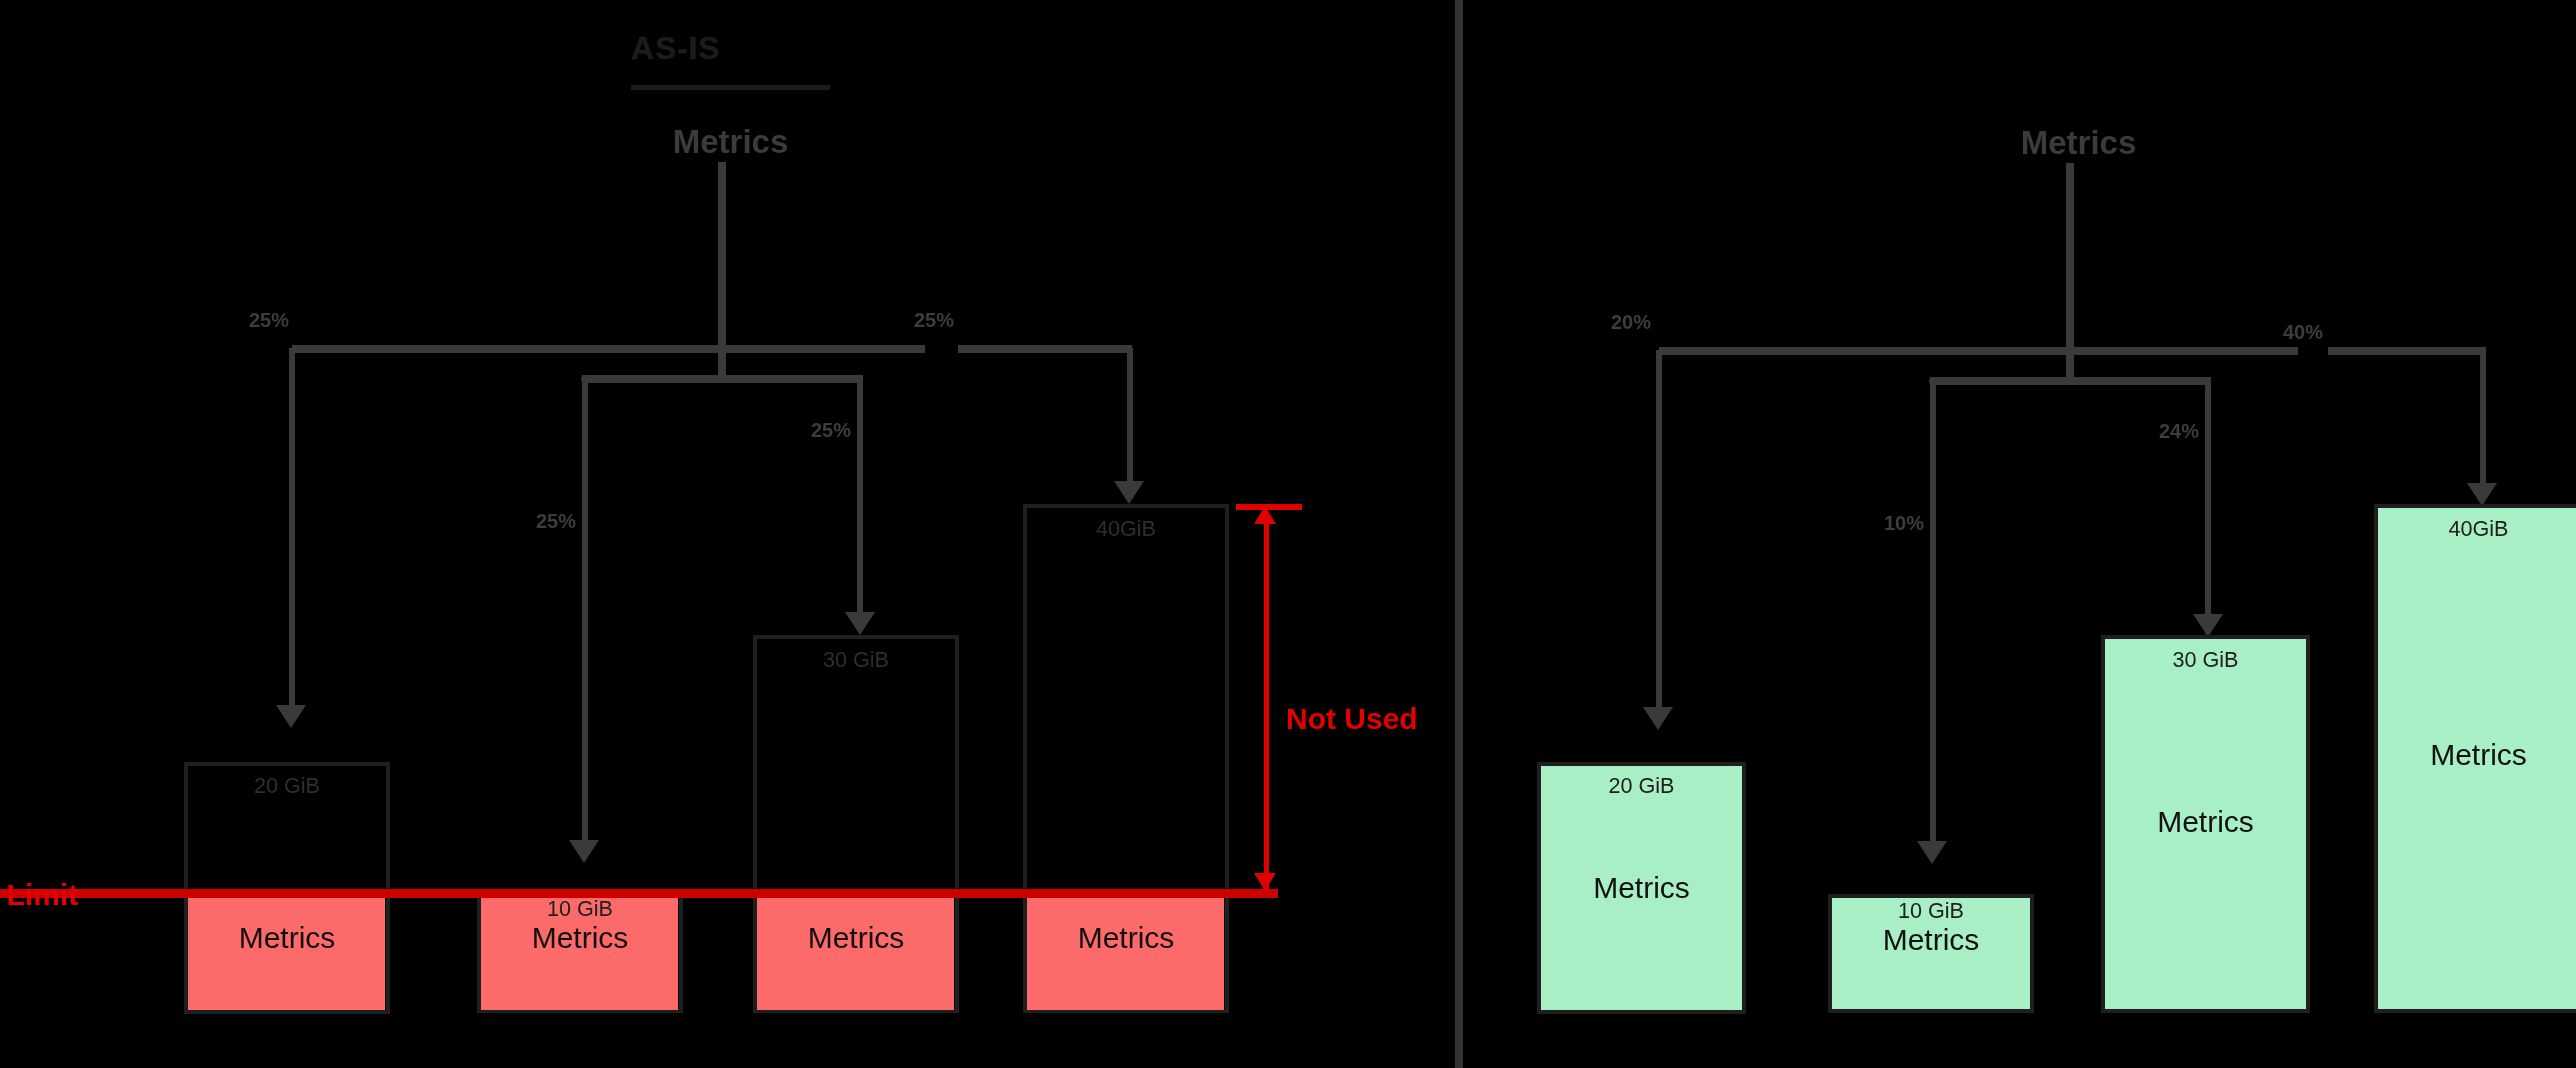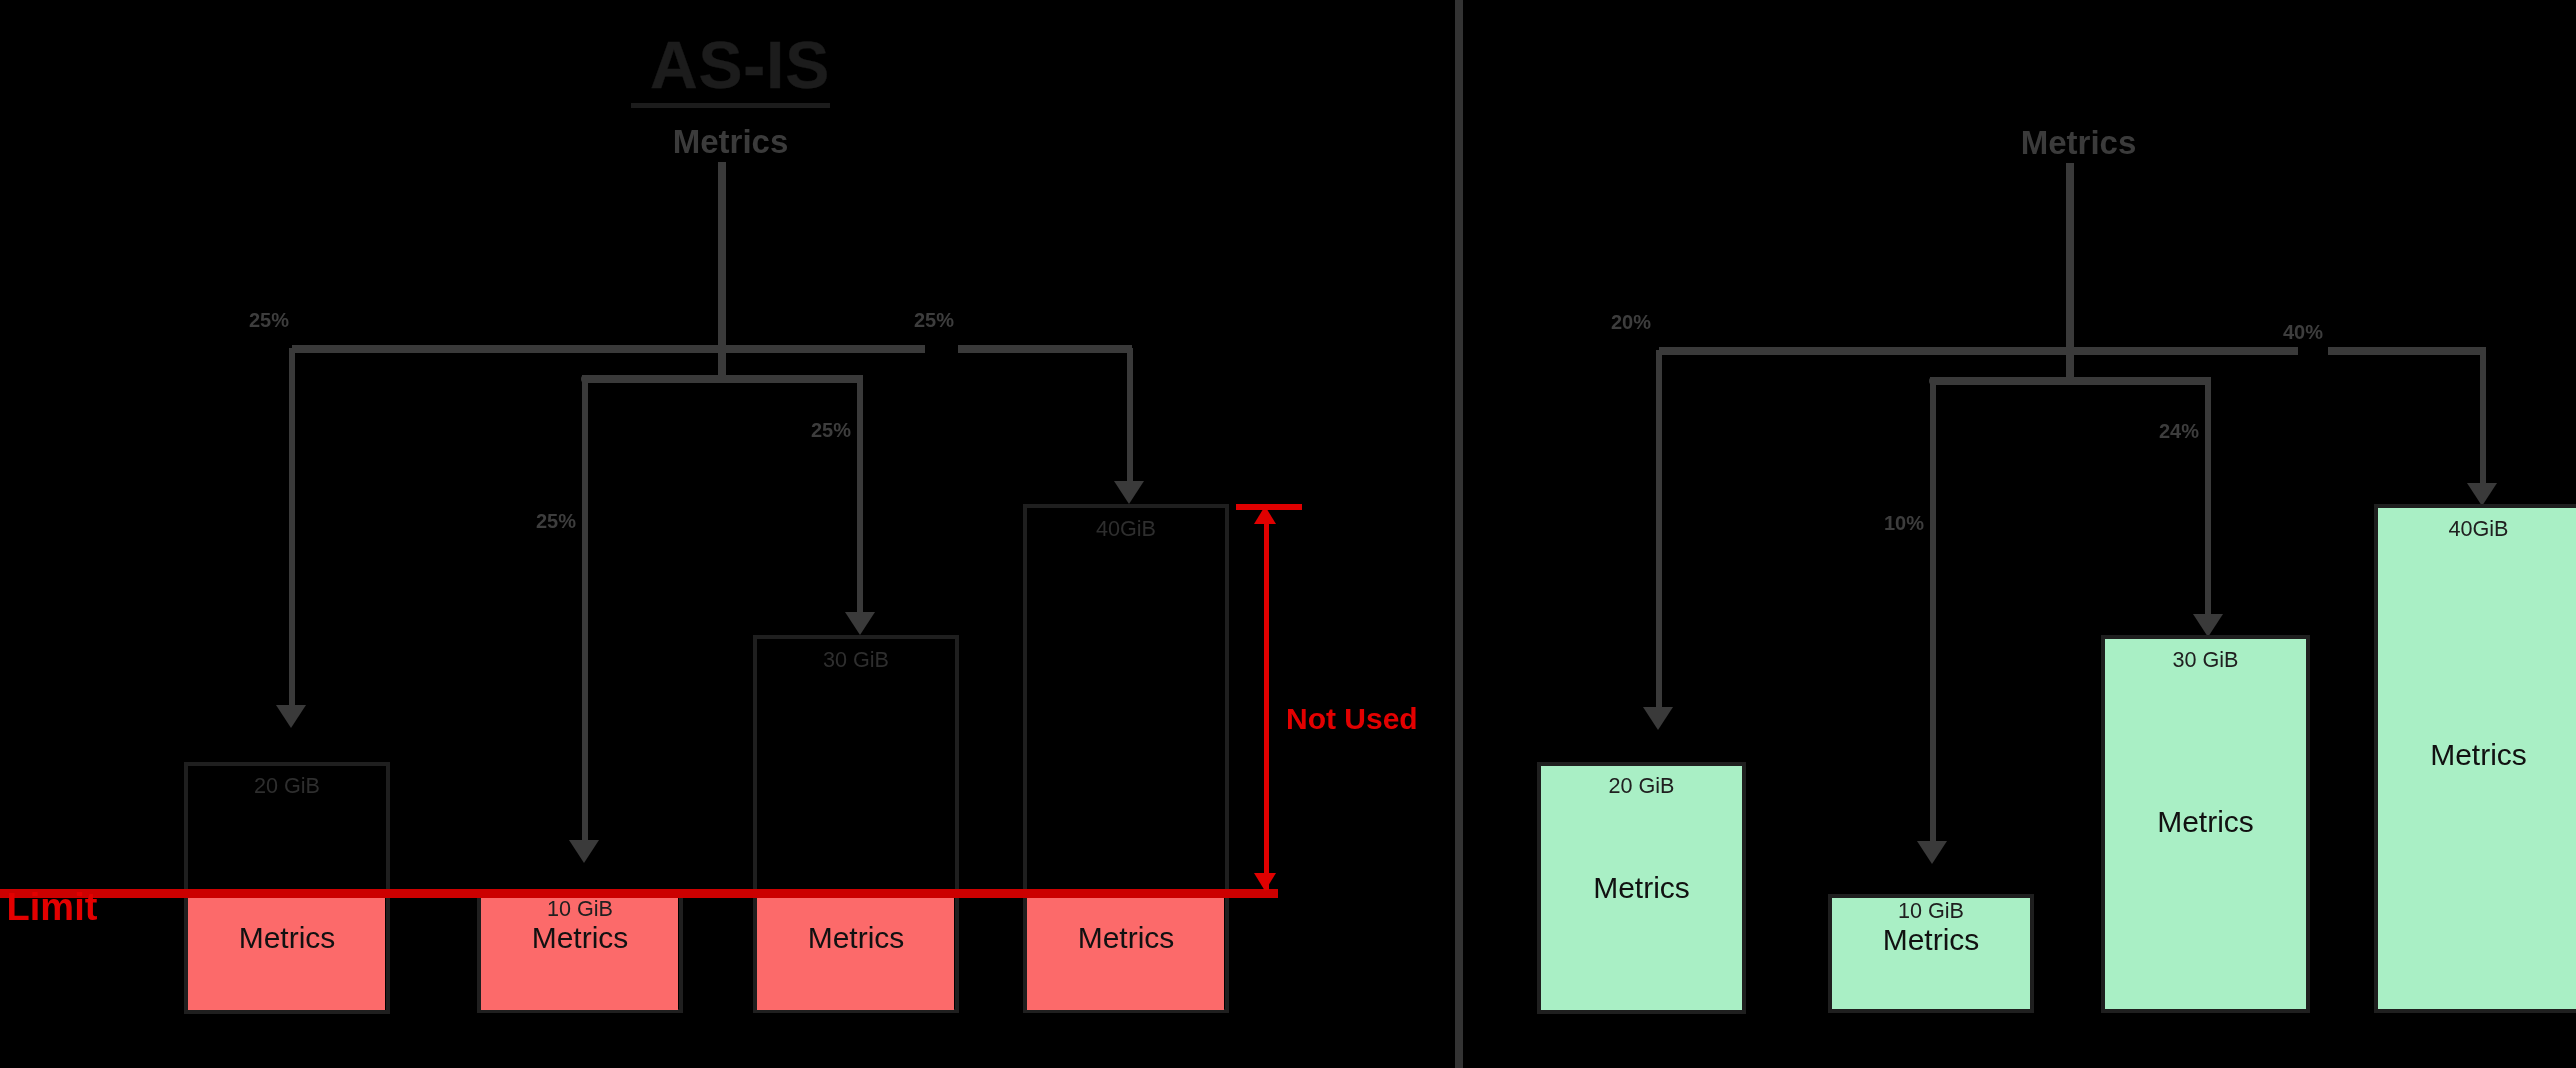--- a/index.html
+++ b/index.html
@@ -4,23 +4,23 @@
 <style>
   html,body{margin:0;padding:0;background:#000;}
   #stage{
     position:relative;width:2576px;height:1069px;background:#000;overflow:hidden;
     font-family:"Liberation Sans", sans-serif;
   }
   .panel-divider{
     position:absolute;left:1455px;top:0;width:7.5px;height:1069px;background:#333333;
   }
   .panel-title{
-    position:absolute;text-align:right;font-weight:bold;color:#1c1c1c;
-    font-size:66px;letter-spacing:0.8px;
-    border-bottom:5.8px solid #1c1c1c;padding-bottom:5px;line-height:1.0;
+    position:absolute;text-align:left;font-weight:bold;color:#1c1c1c;
+    font-size:32px;letter-spacing:0.8px;
+    border-bottom:5.8px solid #1c1c1c;padding-bottom:21px;line-height:1.0;
     -webkit-text-stroke:0.4px #1c1c1c;
   }
   .root-label{
     position:absolute;color:#3b3b3b;font-weight:bold;font-size:33px;
     text-align:center;white-space:nowrap;
   }
   .pct{
     position:absolute;color:#3d3d3d;font-weight:bold;font-size:20px;
     white-space:nowrap;
   }
@@ -50,21 +50,21 @@
   }
   .cap-label.dim{color:#2e2e2e;}
   .metrics-label{
     position:absolute;text-align:center;font-size:30px;color:#111;white-space:nowrap;
   }
   
   .limit-line{
     position:absolute;background:#CC0000;height:9px;
   }
   .limit-text{
-    position:absolute;color:#E30000;font-weight:bold;font-size:38px;white-space:nowrap;margin-top:8px;
+    position:absolute;color:#E30000;font-weight:bold;font-size:30px;white-space:nowrap;
   }
   
   .nu-line{position:absolute;background:#E00000;}
   .nu-cap{position:absolute;background:#E00000;height:5.8px;}
   .nu-arrow-up{
     position:absolute;width:0;height:0;
     border-left:11.6px solid transparent;border-right:11.6px solid transparent;
     border-bottom:18px solid #E00000;
   }
   .nu-arrow-dn{

